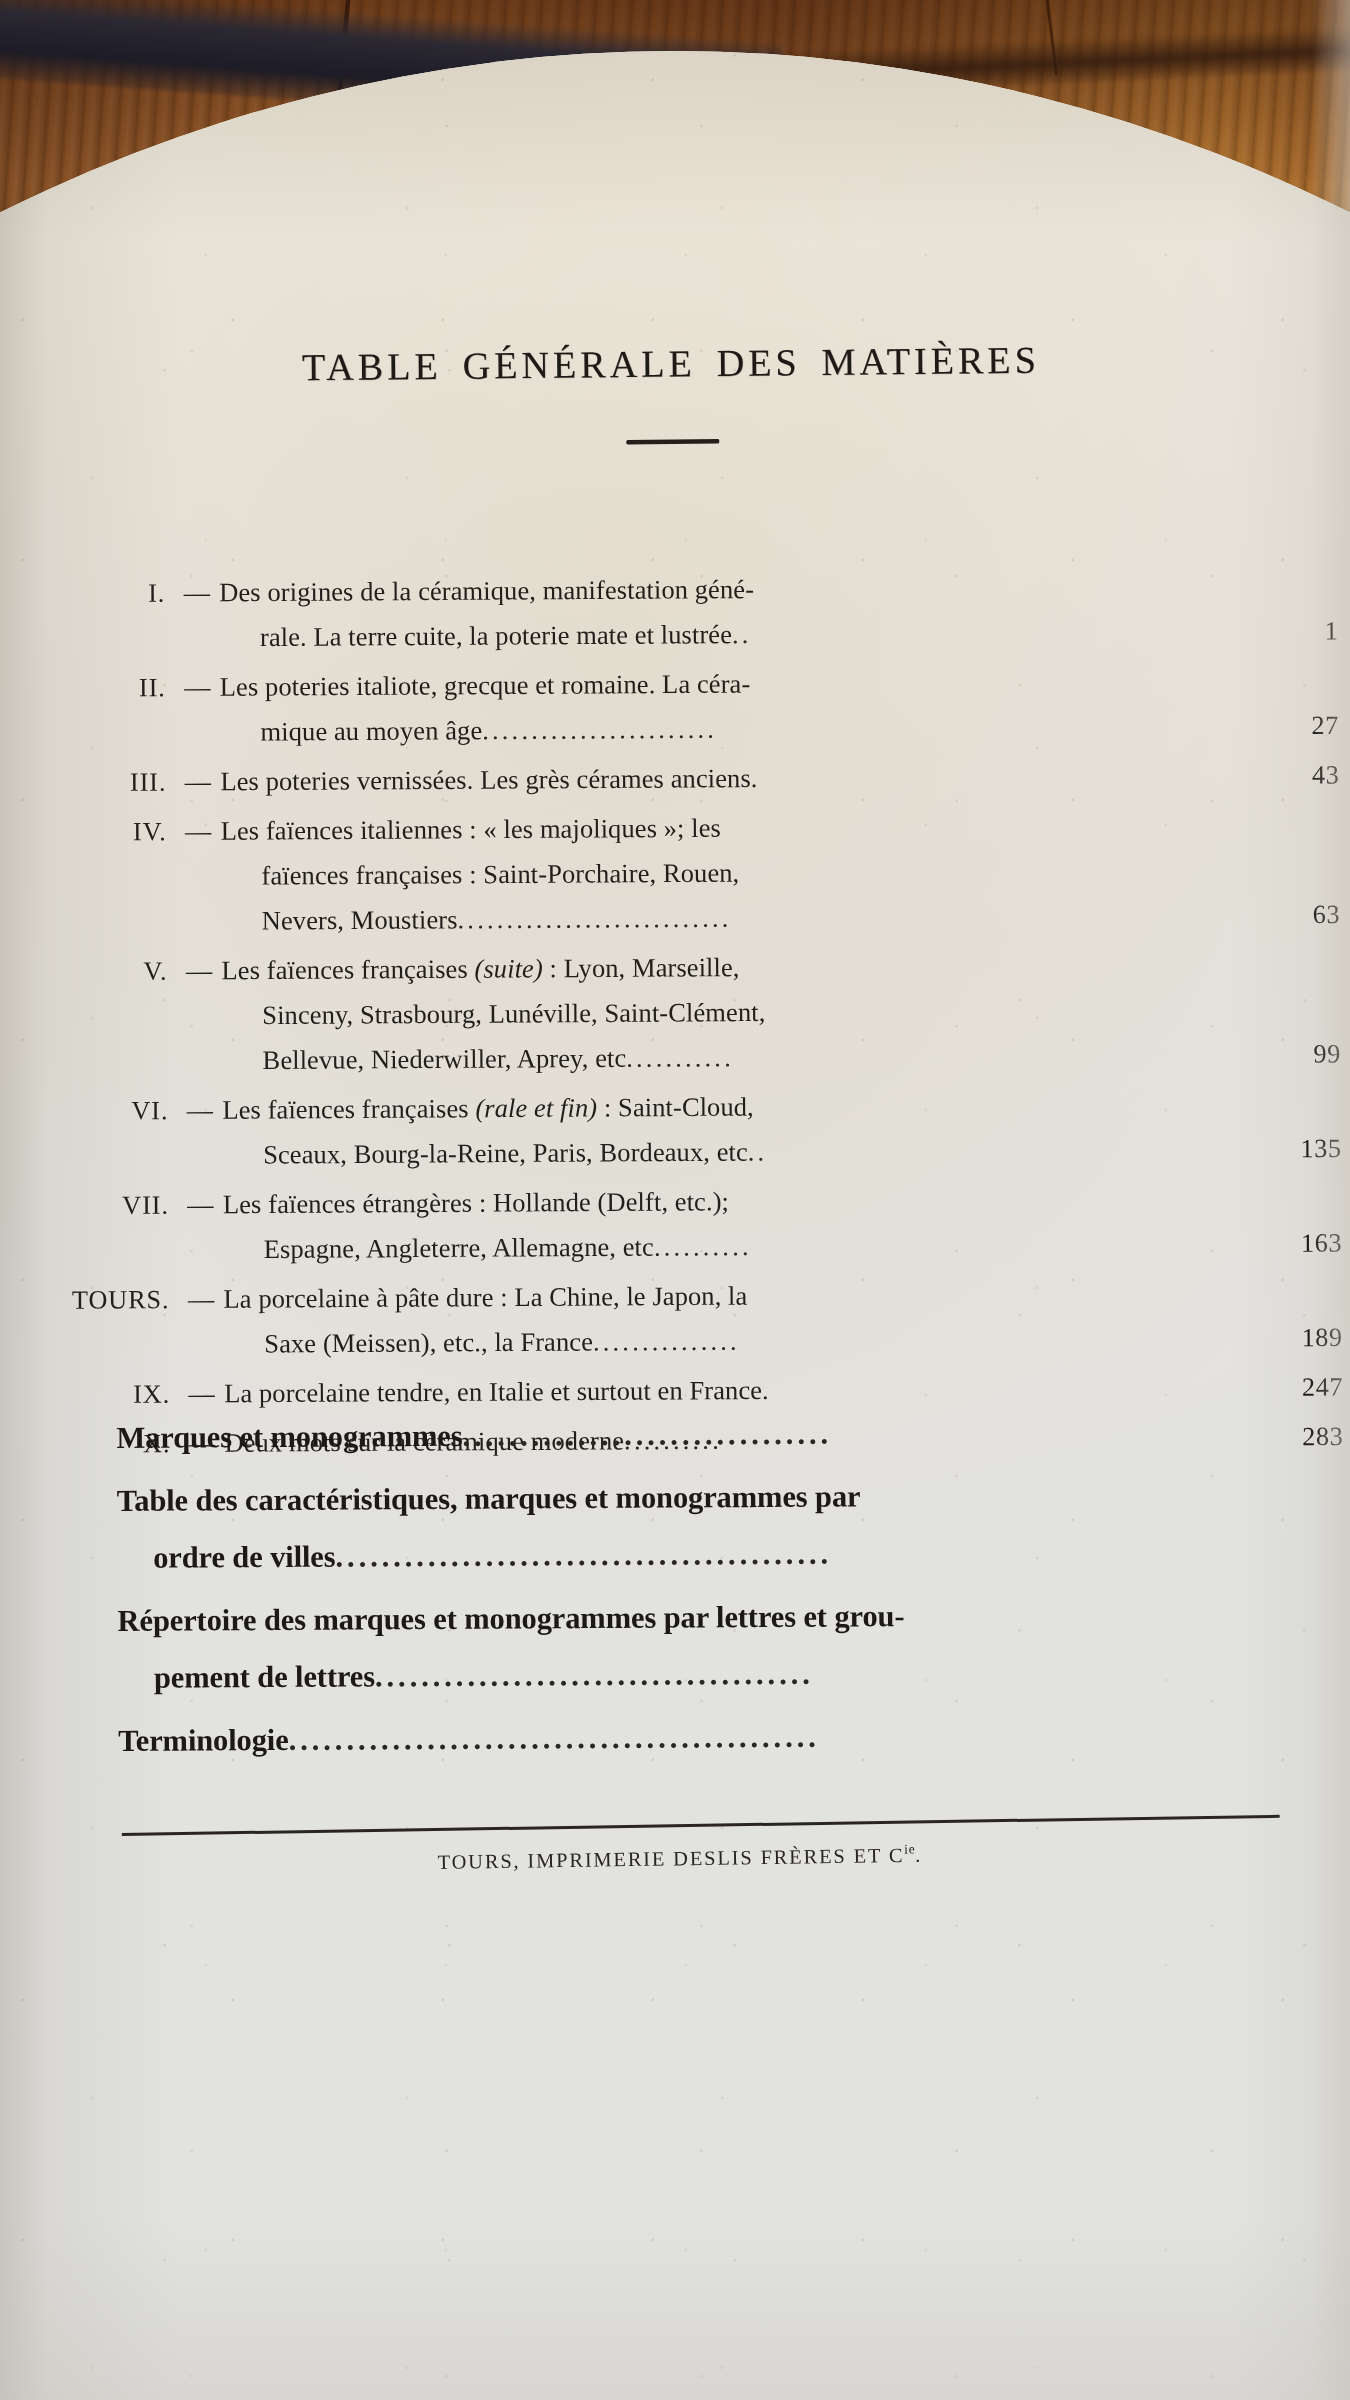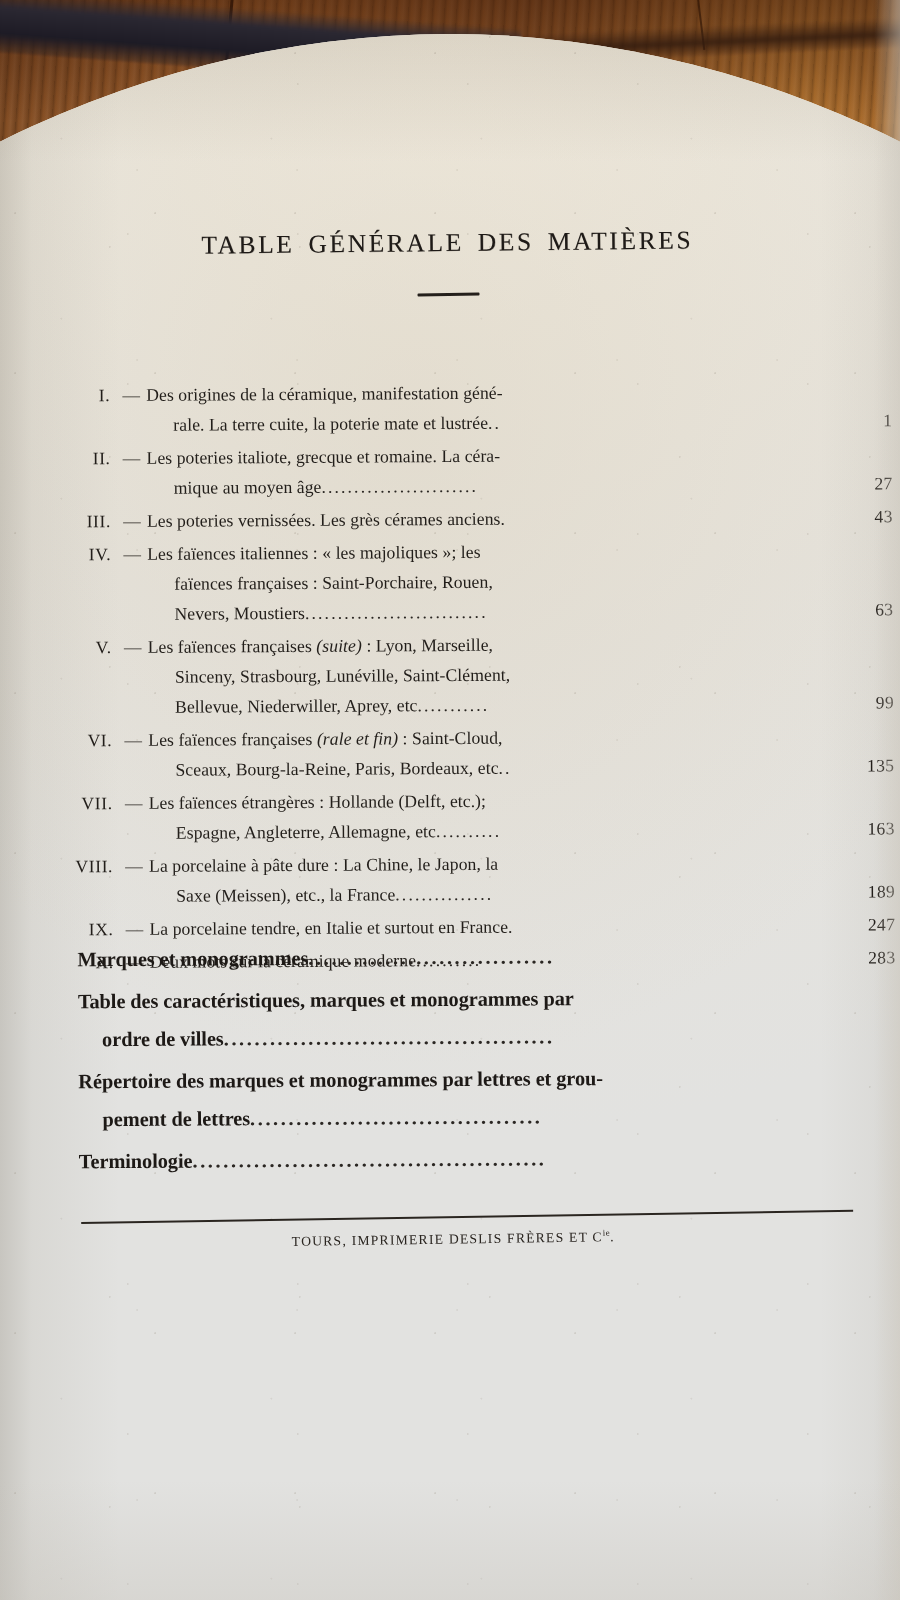--- a/index.html
+++ b/index.html
@@ -307,21 +307,21 @@
         <div class="ch">
           <div class="ch-num">VII.</div>
           <div class="ch-dash">—</div>
           <div class="ch-body">
             <div class="ch-line">Les faïences étrangères : Hollande (Delft, etc.);</div>
             <div class="ch-line ind">Espagne, Angleterre, Allemagne, etc<span class="dots">..........</span></div>
             <div class="pg" style="top: 30px;">163</div>
           </div>
         </div>
         <div class="ch">
-          <div class="ch-num">VIII.</div>
+          <div class="ch-num">TOURS.</div>
           <div class="ch-dash">—</div>
           <div class="ch-body">
             <div class="ch-line">La porcelaine à pâte dure : La Chine, le Japon, la</div>
             <div class="ch-line ind">Saxe (Meissen), etc., la France<span class="dots">...............</span></div>
             <div class="pg" style="top: 30px;">189</div>
           </div>
         </div>
         <div class="ch">
           <div class="ch-num">IX.</div>
           <div class="ch-dash">—</div>

